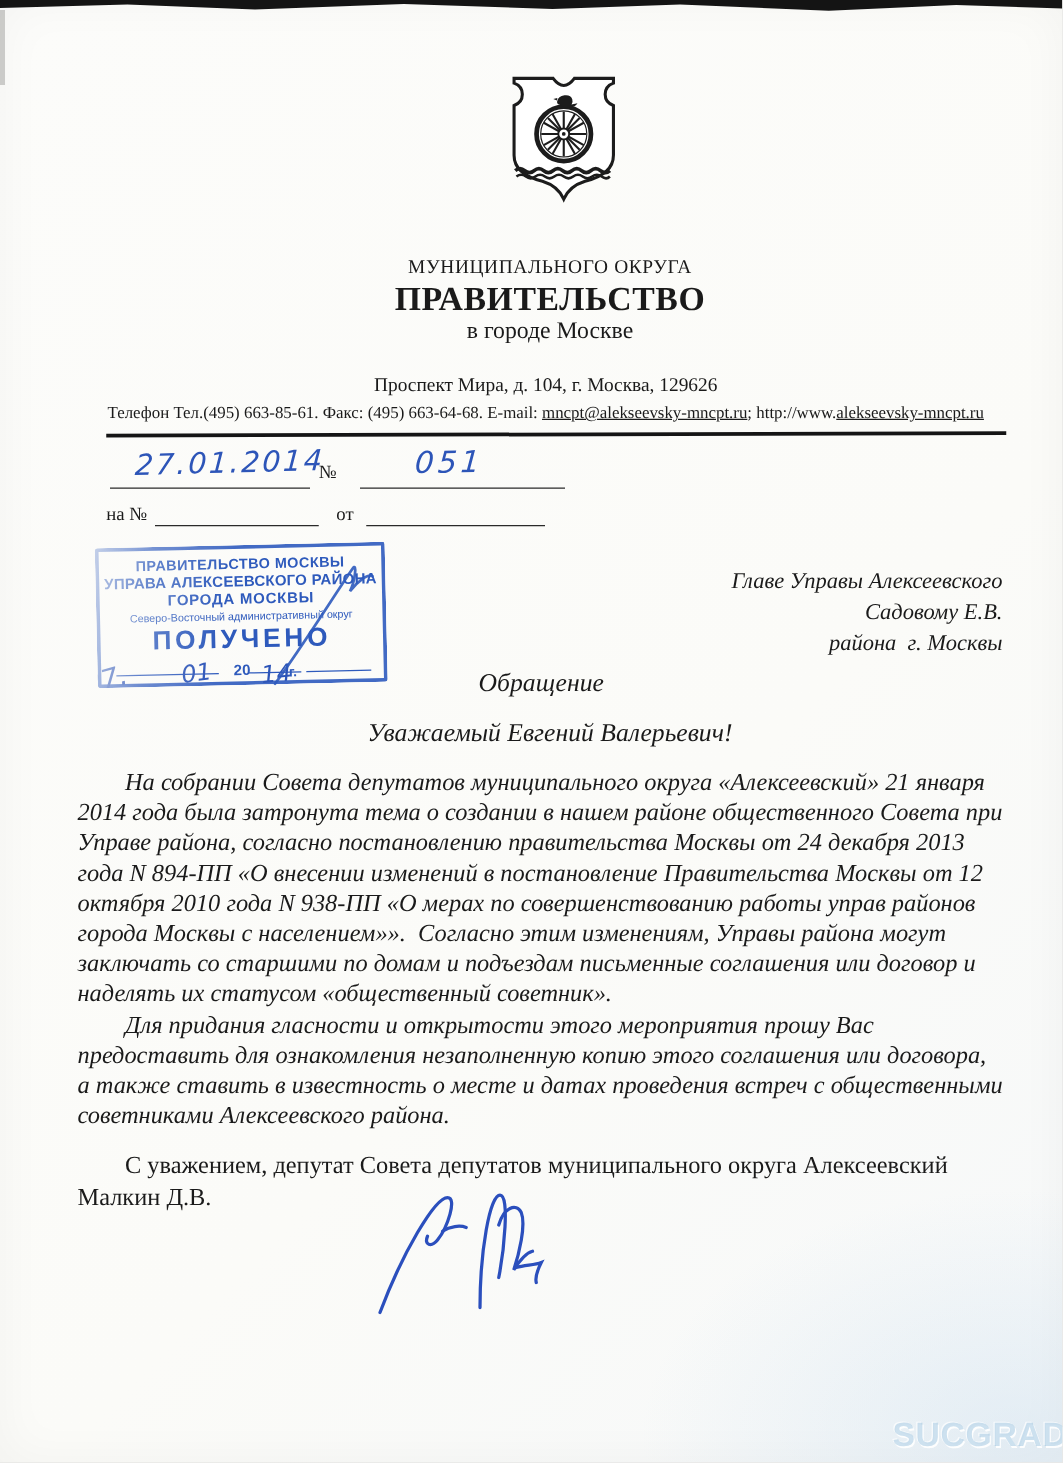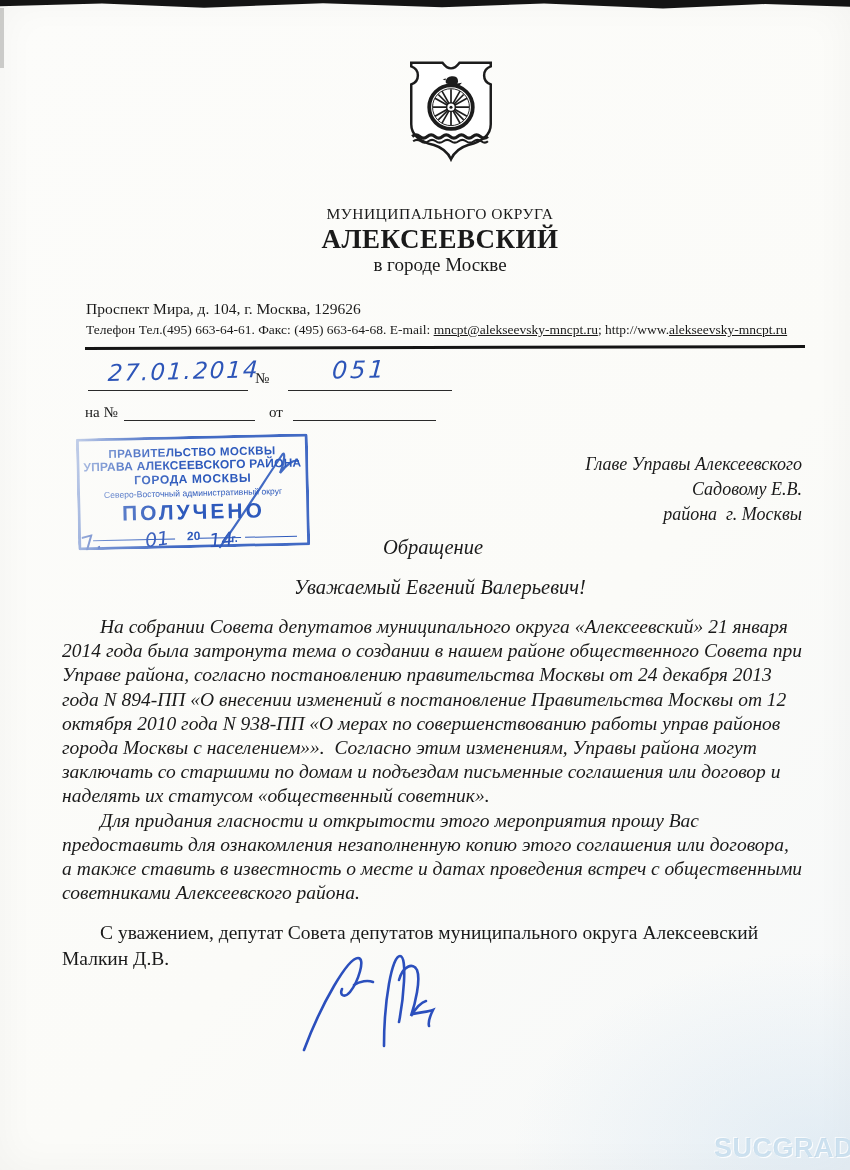--- a/index.html
+++ b/index.html
@@ -23,21 +23,21 @@
   
   .emblem { position:absolute; left:403px; top:57px; width:96px; height:106px; }
 
   
   .lh { position:absolute; left:30px; right:0; text-align:center; }
   .lh-title    { top:174px; font-size:25px; font-weight:700; letter-spacing:0.5px; }
   .lh-subtitle { top:205px; font-size:15.5px; letter-spacing:0.5px; }
   .lh-district { top:224px; font-size:27px; font-weight:700; letter-spacing:0.5px; }
   .lh-city     { top:254px; font-size:19px; }
 
-  .addr-block { position:absolute; left:86px; top:298px; font-size:15.5px; line-height:21px; }
+  .addr-block { position:absolute; left:86px; top:298px; font-size:15.5px; line-height:21px;text-align:center; }
   .contacts { font-size:13.5px; }
   .contacts .lnk { text-decoration:underline; }
 
   .rule { position:absolute; left:85px; top:346px; width:720px; height:0;
     border-bottom:3px solid #151515; transform:rotate(-0.15deg); }
 
   
   .uline { position:absolute; height:0; border-bottom:1.5px solid #2a2a2a; }
   .hw { font-family:"DejaVu Sans",sans-serif; font-style:italic; color:#2d55b8; }
   .hw-date { position:absolute; left:108px; top:358px; font-size:23px; letter-spacing:2px; transform:rotate(-1.5deg) skewX(-5deg); }
@@ -122,26 +122,26 @@
       </g>
 
       <g fill="none" stroke="#1c1c1c">
         <path d="M9,84 q4,-3.4 8,0 t8,0 t8,0 t8,0 t8,0 t8,0 t8,0 t8,0 t8,0 t8,0" stroke-width="3.2"></path>
         <path d="M10,89 q4,-3 8,0 t8,0 t8,0 t8,0 t8,0 t8,0 t8,0 t8,0 t8,0 t7,0" stroke-width="2.2"></path>
       </g>
     </svg>
   </div>
 
   <div class="lh lh-subtitle">МУНИЦИПАЛЬНОГО ОКРУГА</div>
-  <div class="lh lh-district">АЛЕКСЕЕВСКИЙ</div>
+  <div class="lh lh-district">ПРАВИТЕЛЬСТВО</div>
   <div class="lh lh-city">в городе Москве</div>
 
   <div class="addr-block">
     <div>Проспект Мира, д. 104, г. Москва, 129626</div>
-    <div class="contacts"><span>Телефон Тел.(495) 663-64-61. Факс: (495) 663-64-68. E-mail: </span><span class="lnk">mncpt@alekseevsky-mncpt.ru</span><span>; http://www.</span><span class="lnk">alekseevsky-mncpt.ru</span></div>
+    <div class="contacts"><span>Телефон Тел.(495) 663-85-61. Факс: (495) 663-64-68. E-mail: </span><span class="lnk">mncpt@alekseevsky-mncpt.ru</span><span>; http://www.</span><span class="lnk">alekseevsky-mncpt.ru</span></div>
   </div>
 
   <div class="rule"></div>
 
   <span class="hw hw-date">27.01.2014</span>
   <div class="uline" style="left:88px;top:390px;width:160px;"></div>
   <span class="ref-label" style="left:255px;top:370px;position:absolute;">№</span>
   <span class="hw hw-num">051</span>
   <div class="uline" style="left:288px;top:390px;width:164px;"></div>
 

